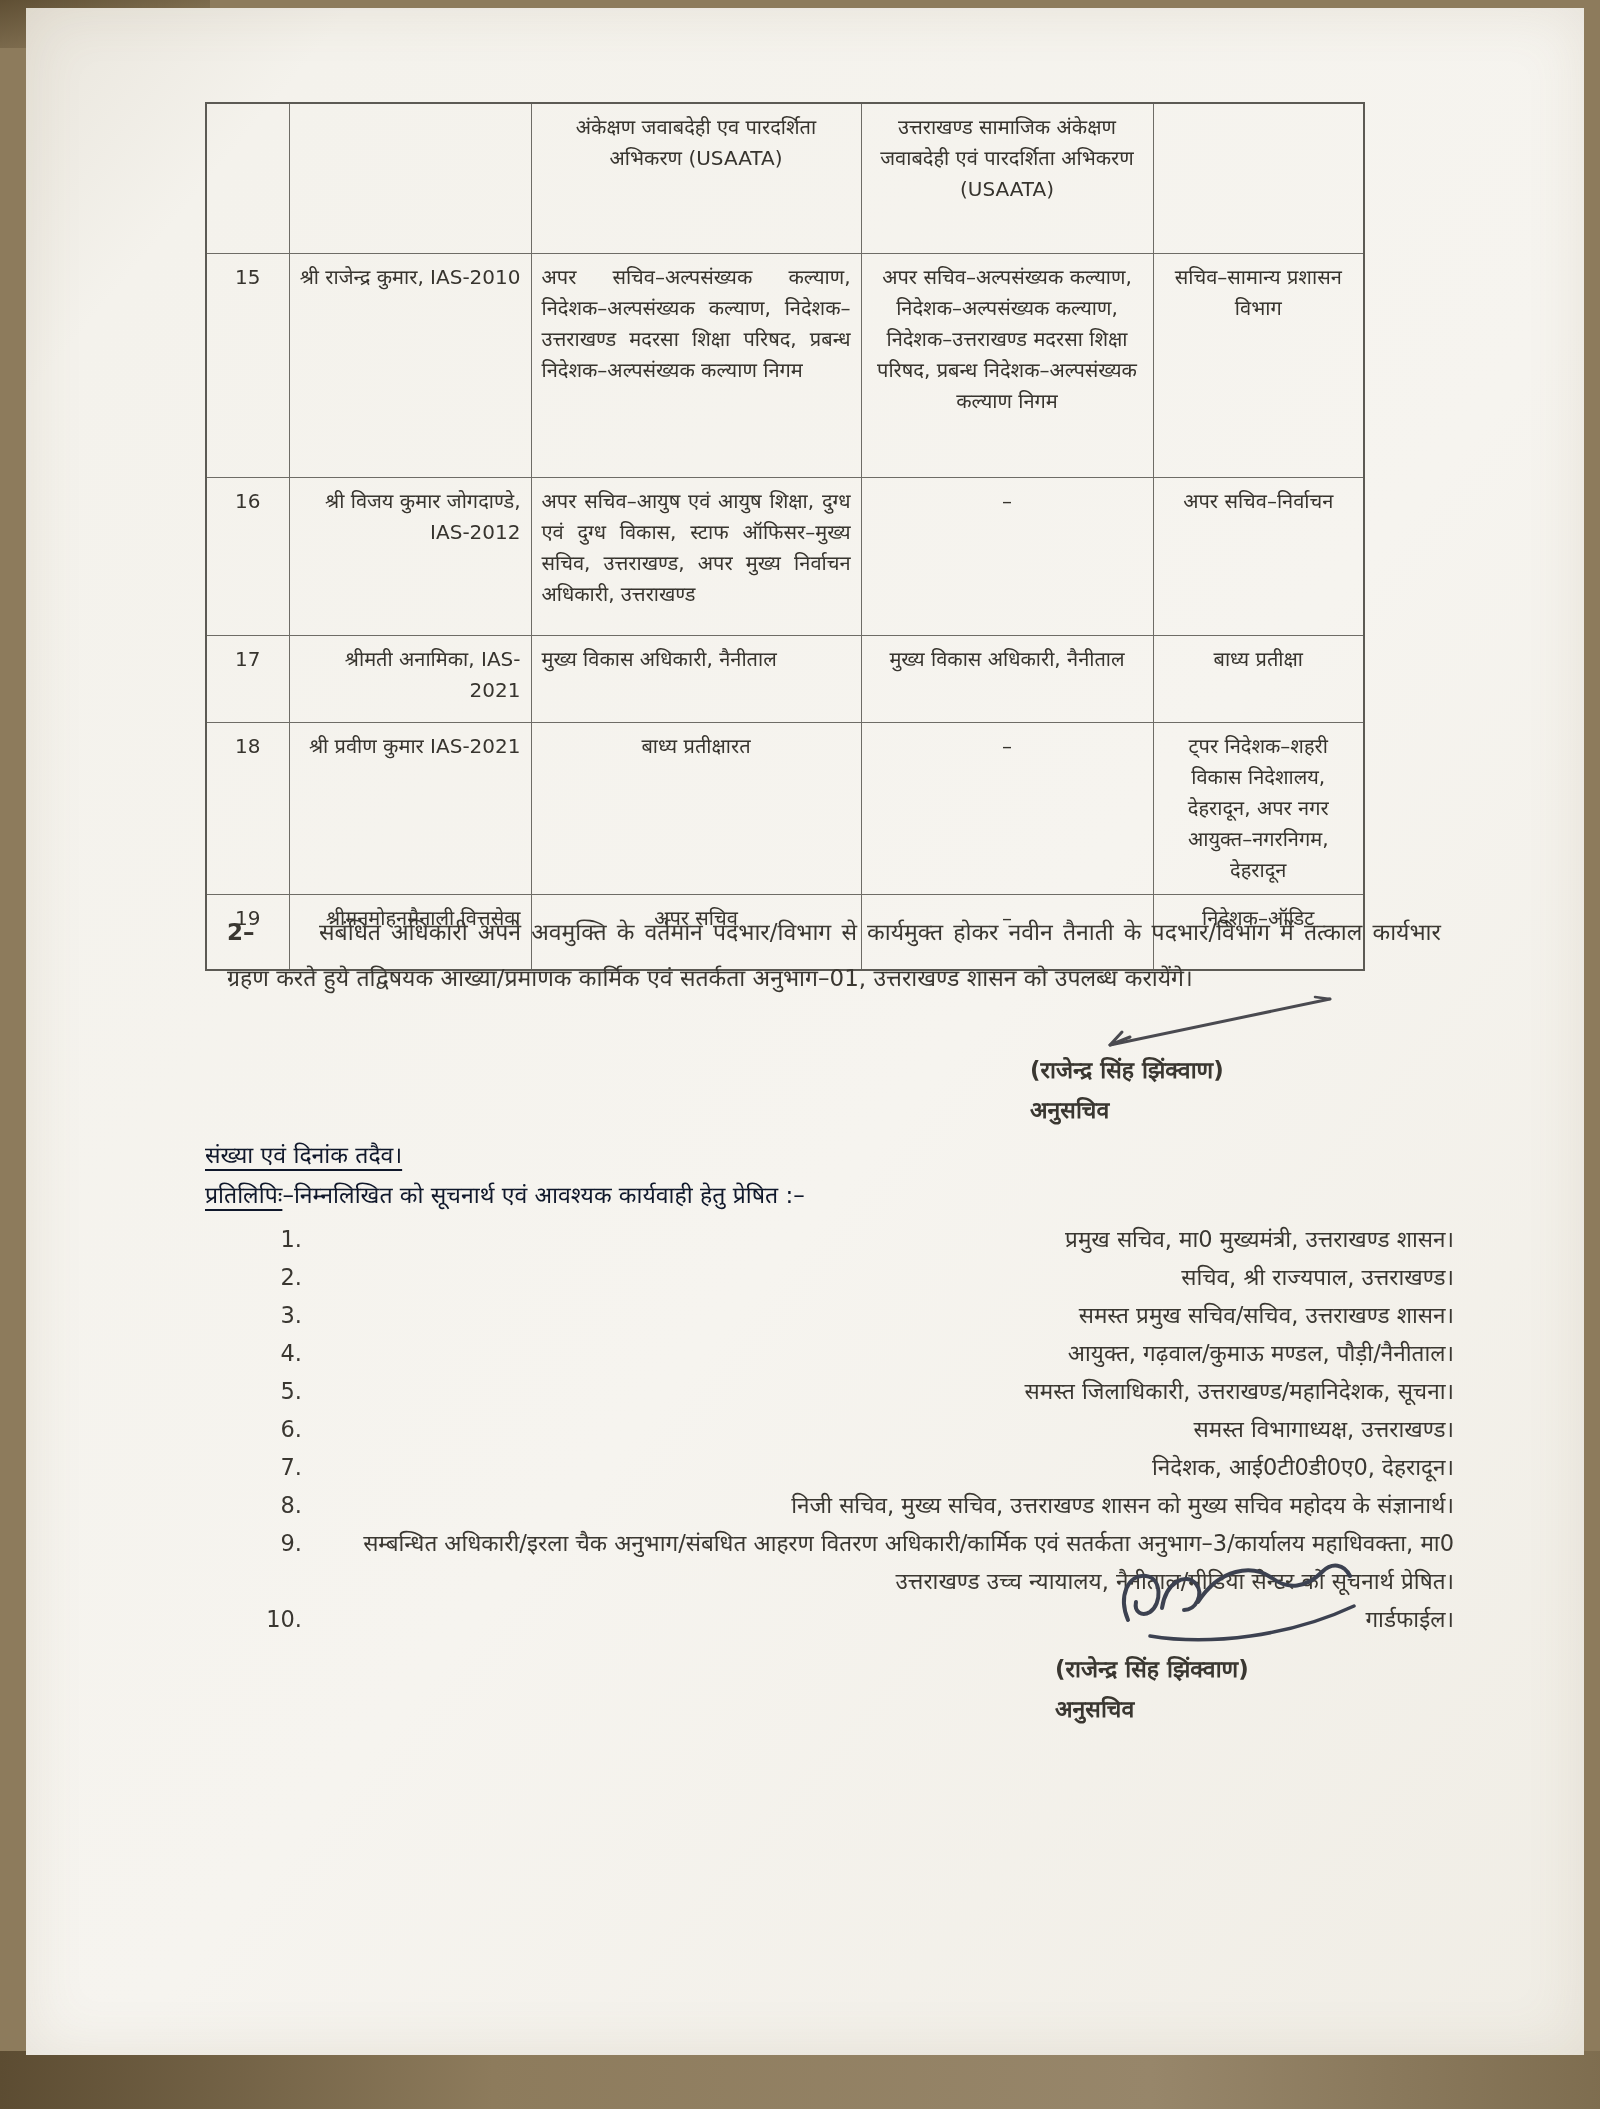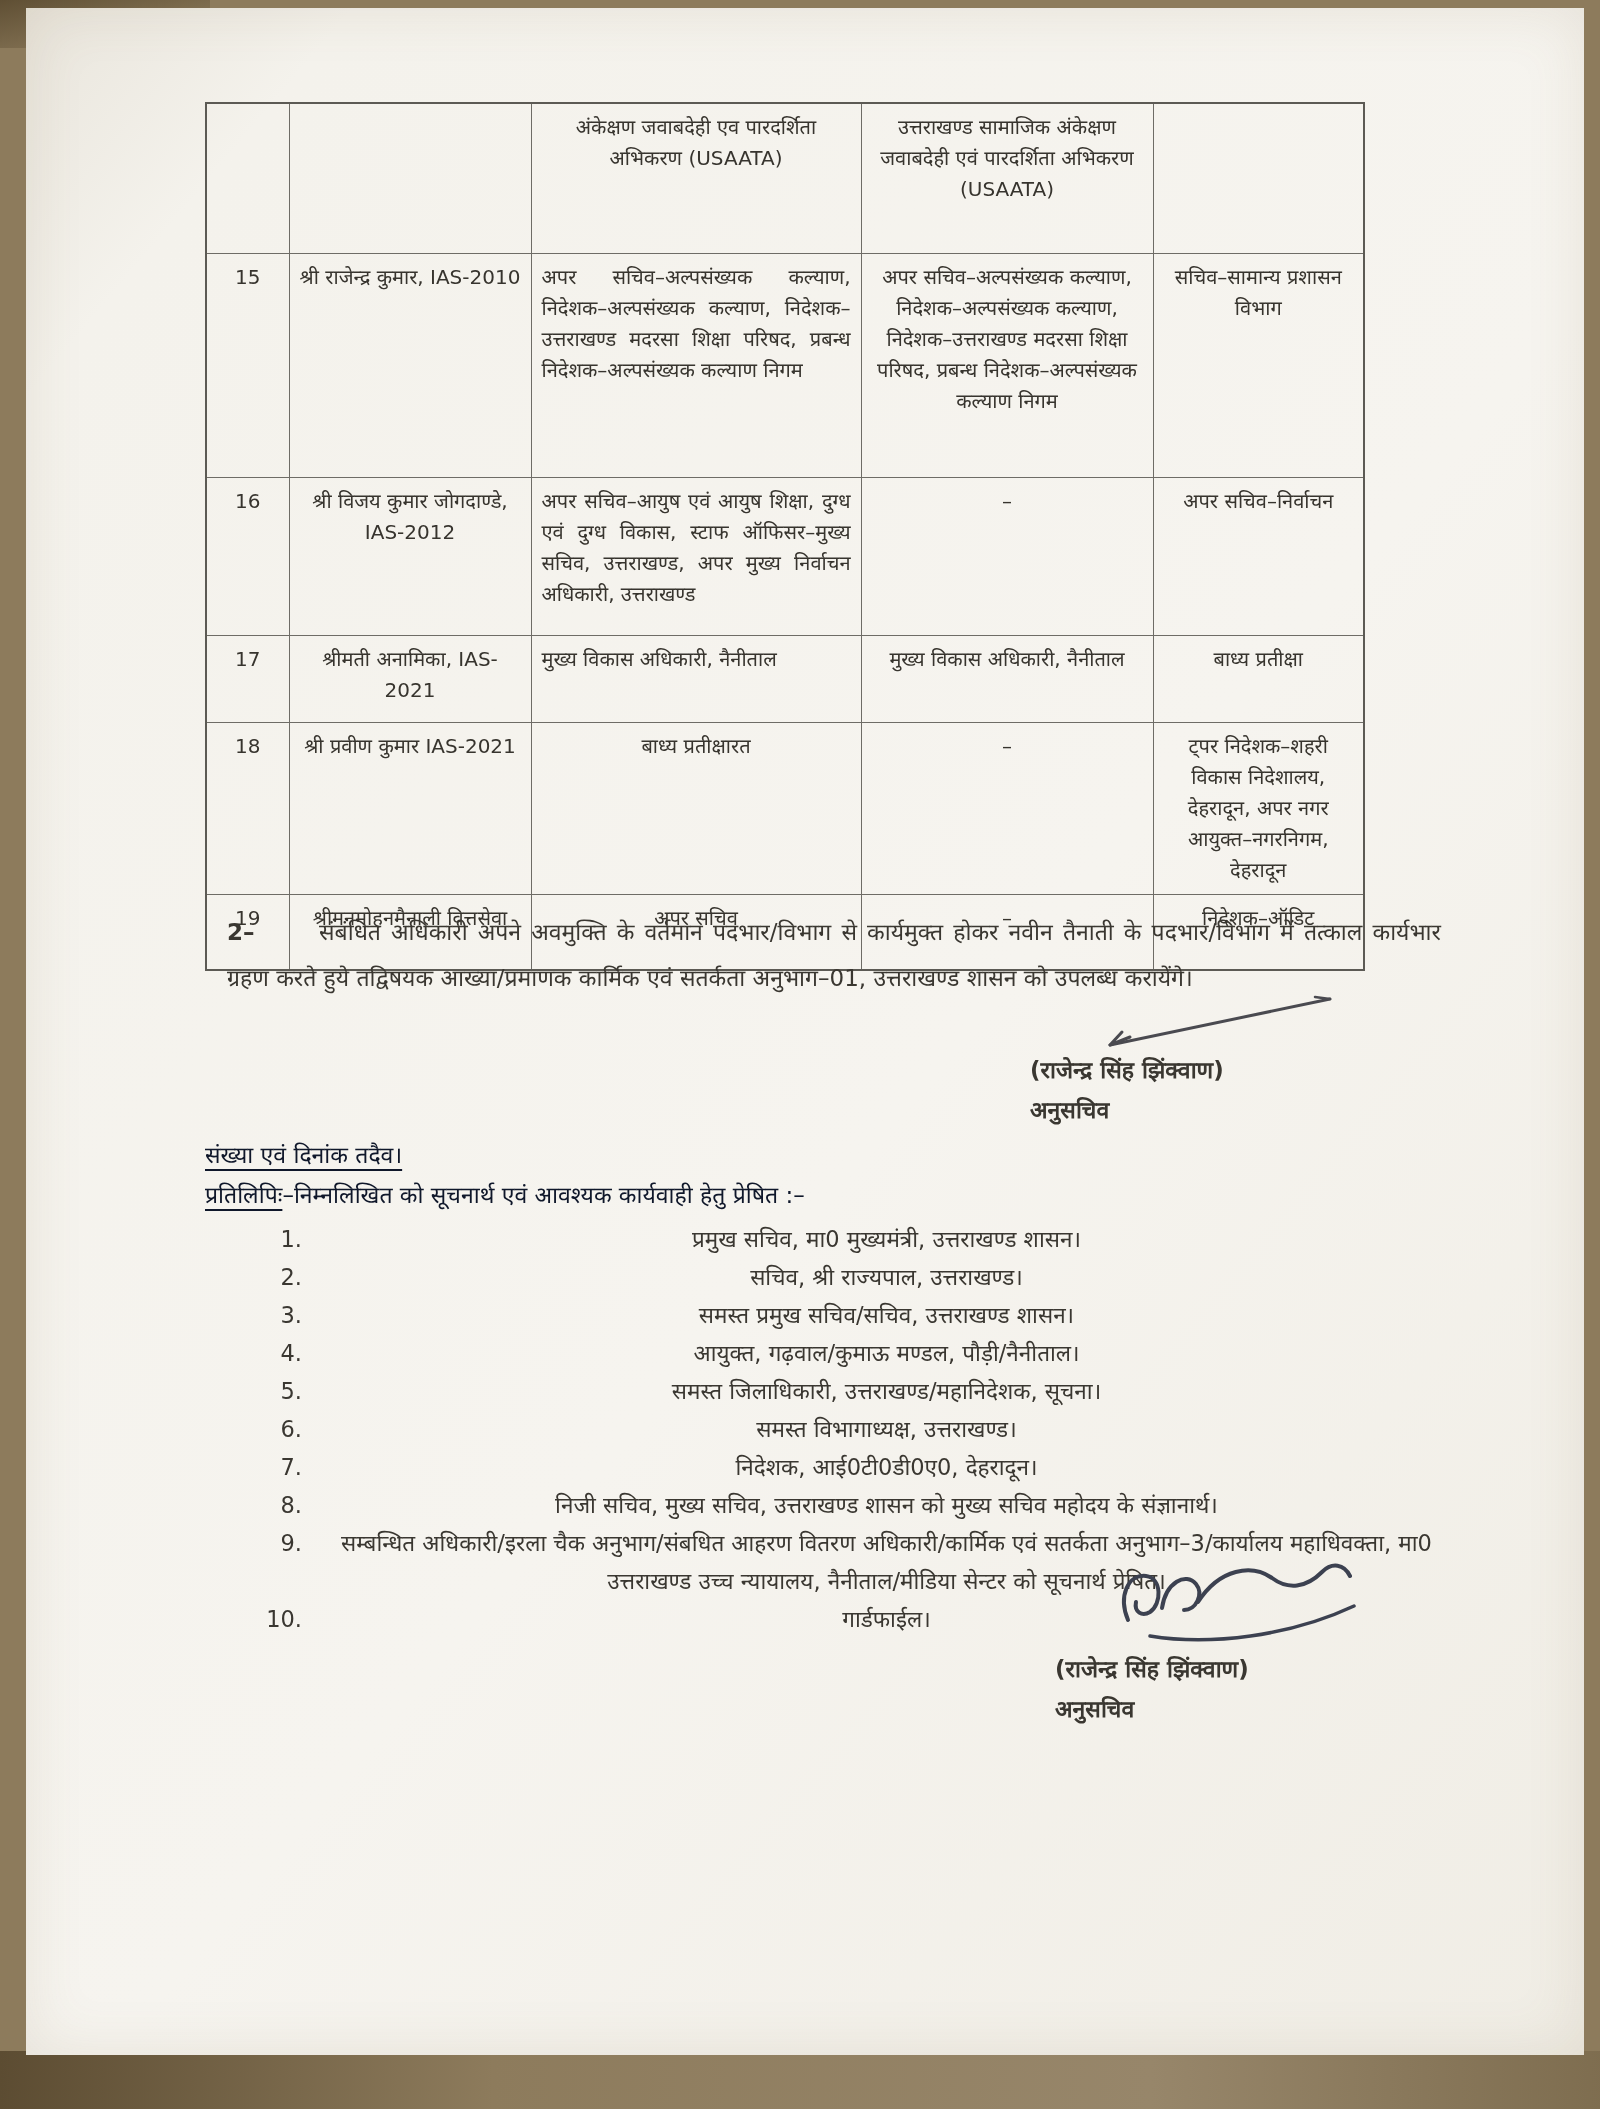--- a/index.html
+++ b/index.html
@@ -13,21 +13,21 @@
   
   .paper{position:absolute;left:26px;top:8px;width:1558px;height:2047px;
          background:linear-gradient(130deg,#e9e5dc 0%,#f4f2ec 10%,#f6f4ef 55%,#f0ede5 100%);
          box-shadow:inset 0 0 60px rgba(120,100,60,.12);}
   
   table.doc{position:absolute;left:205px;top:102px;width:1158px;border-collapse:collapse;table-layout:fixed;}
   table.doc td{border:1px solid #6e6c66;vertical-align:top;padding:8px 10px;
                font-size:20px;line-height:1.55;color:#37342e;word-wrap:break-word;}
   table.doc{border:2px solid #5c5a54;}
   .c-sno{text-align:center;}
-  .c-off{text-align:center;margin-left:12px;}
+  .c-off{text-align:right;margin-left:12px;}
   .just{text-align:justify;text-align-last:left;}
   .cen{text-align:center;}
   .tight{line-height:1.32;}
   tr.rh0{height:150px;} tr.rh1{height:224px;} tr.rh2{height:158px;}
   tr.rh3{height:87px;}  tr.rh4{height:131px;} tr.rh5{height:76px;}
   
   .para2{position:absolute;left:227px;top:909px;width:1214px;font-size:23px;line-height:46px;
          text-align:justify;color:#3a3731;}
   .para2 .pnum{display:inline-block;width:92px;font-weight:bold;}
   
@@ -41,21 +41,21 @@
   .sig-bot .sname{position:absolute;left:0;top:112px;width:340px;font-size:23px;font-weight:bold;}
   .sig-bot .stitle{position:absolute;left:0;top:152px;width:340px;font-size:23px;font-weight:bold;}
   
   .refline{position:absolute;left:205px;top:1138px;font-size:23px;color:#0f172a;
            text-decoration:underline;text-underline-offset:6px;text-decoration-thickness:1.5px;}
   .copyhead{position:absolute;left:205px;top:1178px;font-size:23px;color:#0f172a;}
   .copyhead .ul{text-decoration:underline;text-underline-offset:6px;text-decoration-thickness:1.5px;}
   .dist{position:absolute;left:258px;top:1220px;width:1196px;}
   .dist .item{display:flex;align-items:flex-start;font-size:22.5px;line-height:38px;color:#3a3731;}
   .dist .no{flex:0 0 44px;text-align:right;}
-  .dist .tx{flex:1;margin-left:17px;text-align:center;}
+  .dist .tx{flex:1;margin-left:17px;text-align:right;}
 </style>
 </head>
 <body>
 
 <div id="page">
   <div class="edge edge-tl"></div>
   <div class="edge edge-right"></div>
   <div class="edge edge-bottom"></div>
 
   <div class="paper"></div>

